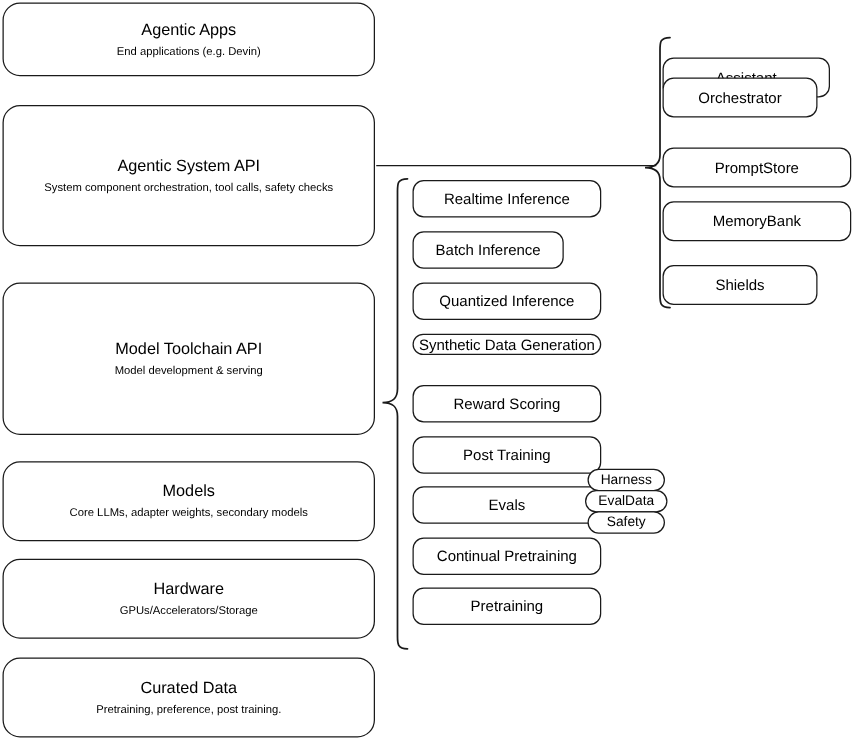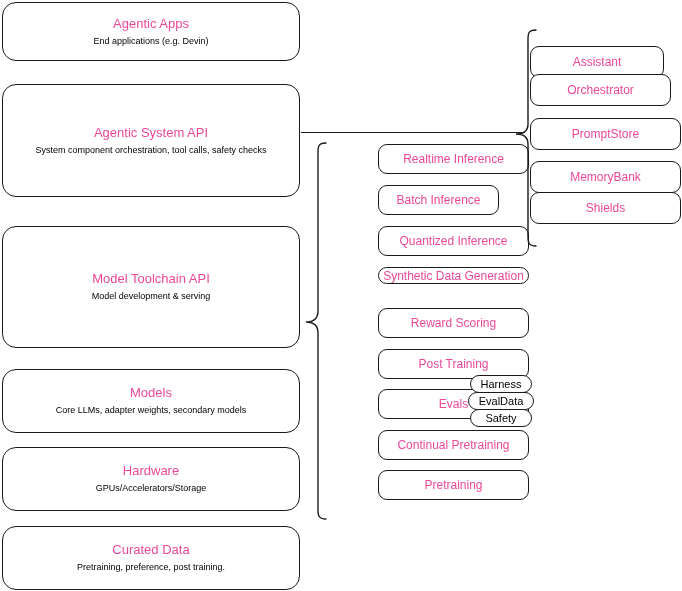--- a/index.html
+++ b/index.html
@@ -26,32 +26,31 @@
     background: #ffffff;
     display: flex;
     flex-direction: column;
     align-items: center;
     justify-content: center;
     text-align: center;
   }
   .box .title {
     font-size: 13px;
     line-height: 16px;
-    color: #ec4899;
+    color: #000000;
   }
   .box .subtitle {
     font-size: 9px;
     line-height: 13px;
     color: #000;
     margin-top: 3px;
   }
   .stackbox { border-radius: 14px; }
   .midbox {
     border-radius: 9px;
-    margin-left: 48px;
   }
   .midbox .title { font-size: 12px; }
   .rightbox {
     border-radius: 9px;
   }
   .rightbox .title { font-size: 12px; }
   .pill {
     position: absolute;
     box-sizing: border-box;
     border: 1px solid #1a1a1a;
@@ -157,26 +156,26 @@
 
   <div class="brace" style="left:514px; top:28px;">
     <svg width="24" height="220" viewBox="0 0 24 220" fill="none">
       <path d="M22 2 C14 2, 14 6, 14 12 L14 96 C14 103, 10 106, 2 106 C10 106, 14 109, 14 116 L14 208 C14 214, 14 218, 22 218" stroke="#1a1a1a" stroke-width="1.4" fill="none" stroke-linecap="round"></path>
     </svg>
   </div>
 
   <div class="box rightbox" style="left:530px; top:46px; width:134px; height:32px;">
     <div class="title">Assistant</div>
   </div>
-  <div class="box rightbox" style="left:530px; top:74px; width:141px; height:32px;">
+  <div class="box rightbox" style="left:530px; top:62px; width:124px; height:32px;">
     <div class="title">Orchestrator</div>
   </div>
   <div class="box rightbox" style="left:530px; top:118px; width:151px; height:32px;">
     <div class="title">PromptStore</div>
   </div>
   <div class="box rightbox" style="left:530px; top:161px; width:151px; height:32px;">
     <div class="title">MemoryBank</div>
   </div>
-  <div class="box rightbox" style="left:530px; top:192px; width:151px; height:32px;">
+  <div class="box rightbox" style="left:530px; top:212px; width:124px; height:32px;">
     <div class="title">Shields</div>
   </div>
 
 </div>
 
 </body></html>

